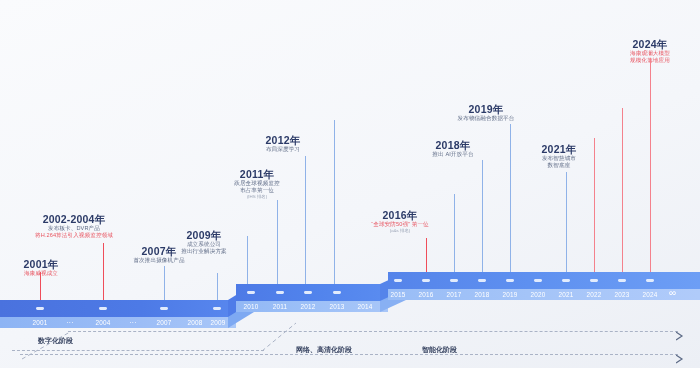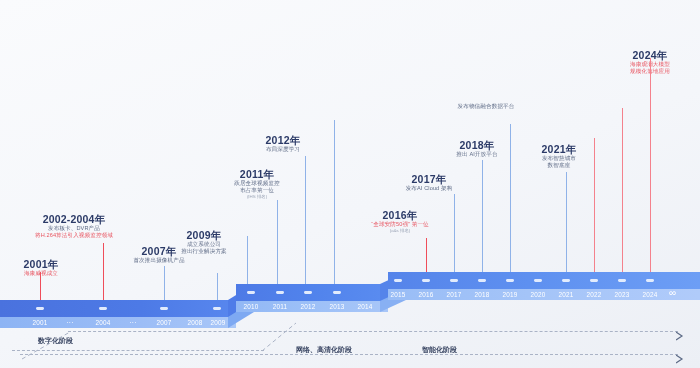--- a/index.html
+++ b/index.html
@@ -108,49 +108,46 @@
 
   <div class="stem" style="left:398px;top:272px;height:17px;"></div>
 
   <div class="event" style="left:358px;top:209px;width:84px;">
     <div class="yr">2016年</div>
     <div class="sub red">“全球安防50强” 第一位</div>
     <div class="note">(a&amp;s 排名)</div>
   </div>
   <div class="stem red" style="left:426px;top:238px;height:51px;"></div>
 
-  <div class="event" style="left:392px;top:173px;width:74px;">
-    <div class="yr">2017年</div>
-    <div class="sub">发布AI Cloud 架构</div>
-  </div>
   <div class="stem" style="left:454px;top:194px;height:95px;"></div>
 
-  <div class="event" style="left:440px;top:139px;width:74px;">
+  <div class="event" style="left:416px;top:139px;width:74px;">
     <div class="yr">2018年</div>
     <div class="sub">推出 AI开放平台</div>
   </div>
   <div class="stem" style="left:482px;top:160px;height:129px;"></div>
 
   <div class="event" style="left:440px;top:103px;width:92px;">
+    <div class="yr">2019年</div>
     <div class="sub">发布物信融合数据平台</div>
   </div>
   <div class="stem" style="left:510px;top:124px;height:165px;"></div>
 
   <div class="event" style="left:528px;top:143px;width:62px;">
     <div class="yr">2021年</div>
     <div class="sub">发布智慧城市</div>
     <div class="sub">数智底座</div>
   </div>
   <div class="stem" style="left:566px;top:172px;height:117px;"></div>
 
   <div class="stem pink" style="left:594px;top:138px;height:151px;"></div>
 
   <div class="stem pink" style="left:622px;top:108px;height:181px;"></div>
 
-  <div class="event" style="left:612px;top:49px;width:76px;">
+  <div class="event" style="left:612px;top:38px;width:76px;">
     <div class="yr">2024年</div>
     <div class="sub red">海康观澜大模型</div>
     <div class="sub red">规模化落地应用</div>
   </div>
   <div class="stem pink" style="left:650px;top:58px;height:231px;"></div>
 
   <div class="seg" style="left:0px;top:300px;width:236px;height:30px;">
     <div class="top" style="background:linear-gradient(90deg,#4a72de 0%,#4d7ae6 60%,#5887ee 100%);"></div>
     <div class="bot" style="top:17px;background:linear-gradient(90deg,#8db4f4 0%,#9cbdf6 60%,#a9c7f8 100%);"></div>
     <div class="tick" style="left:36px;top:7px;"></div>

